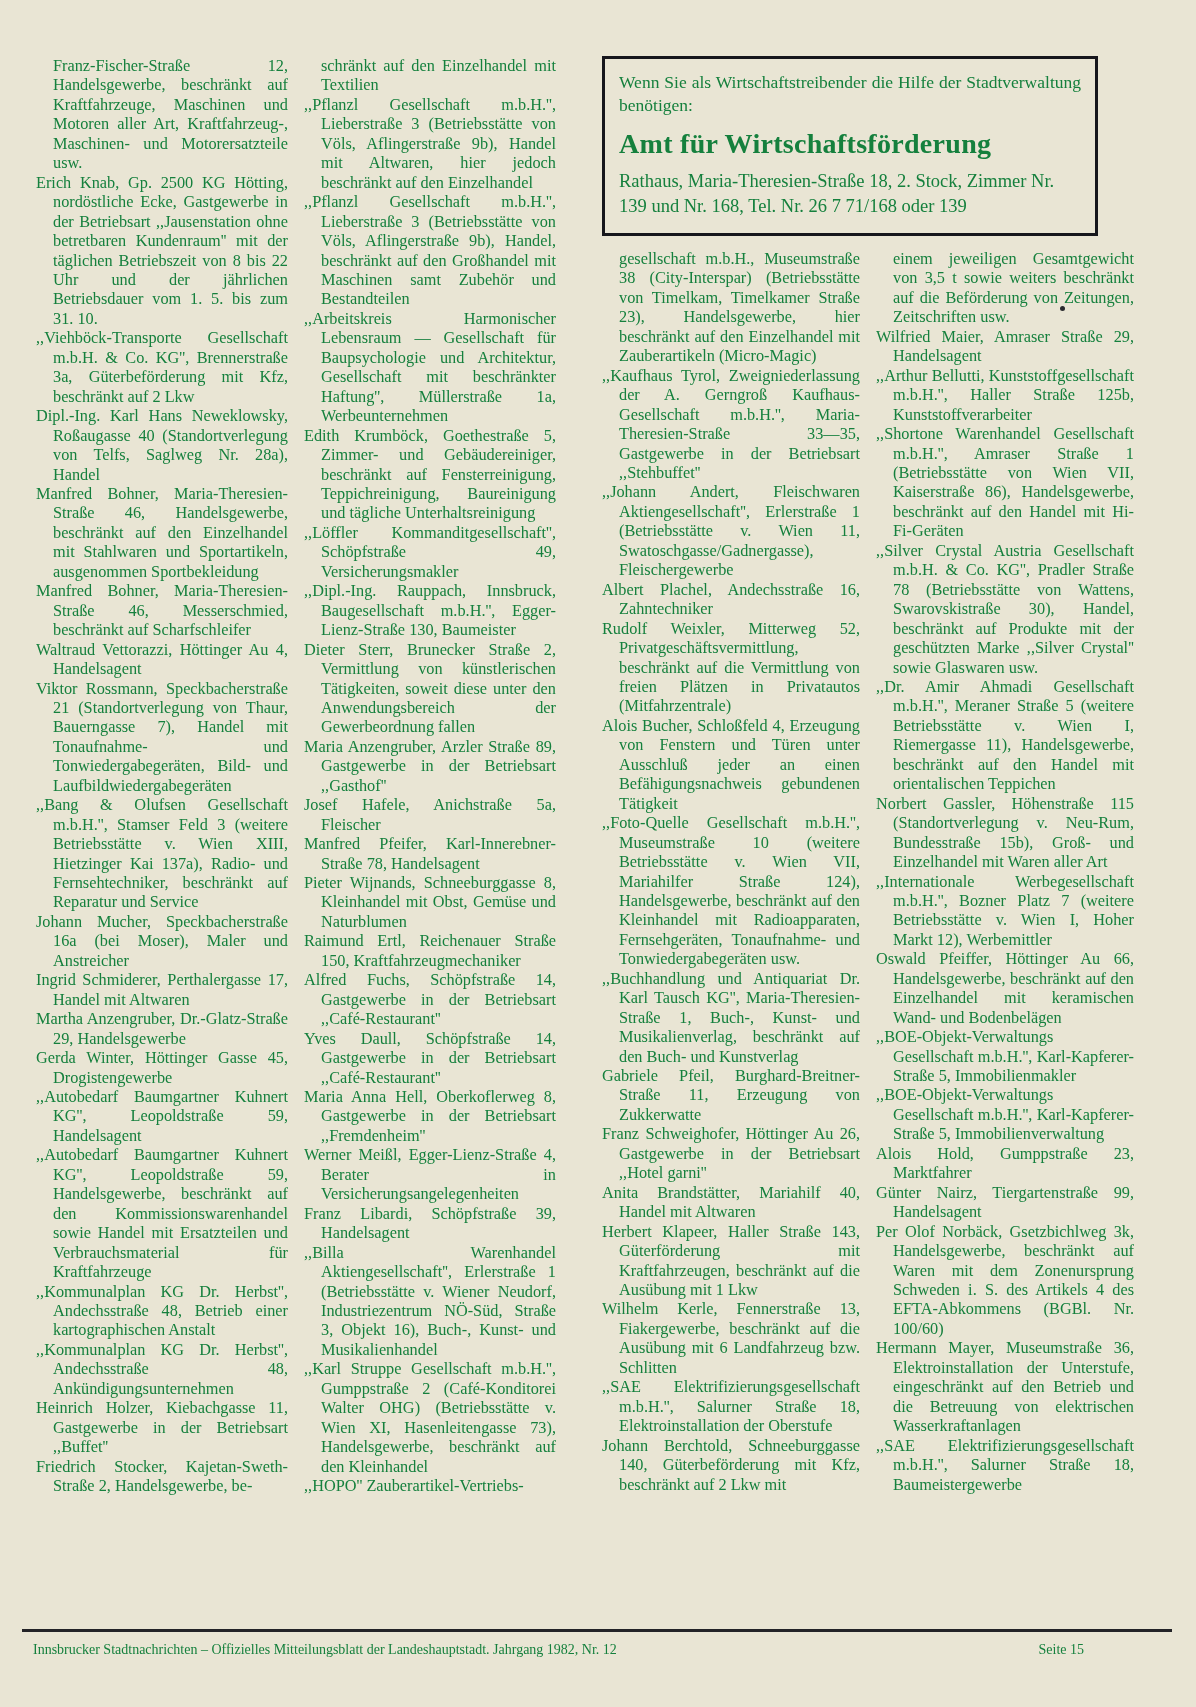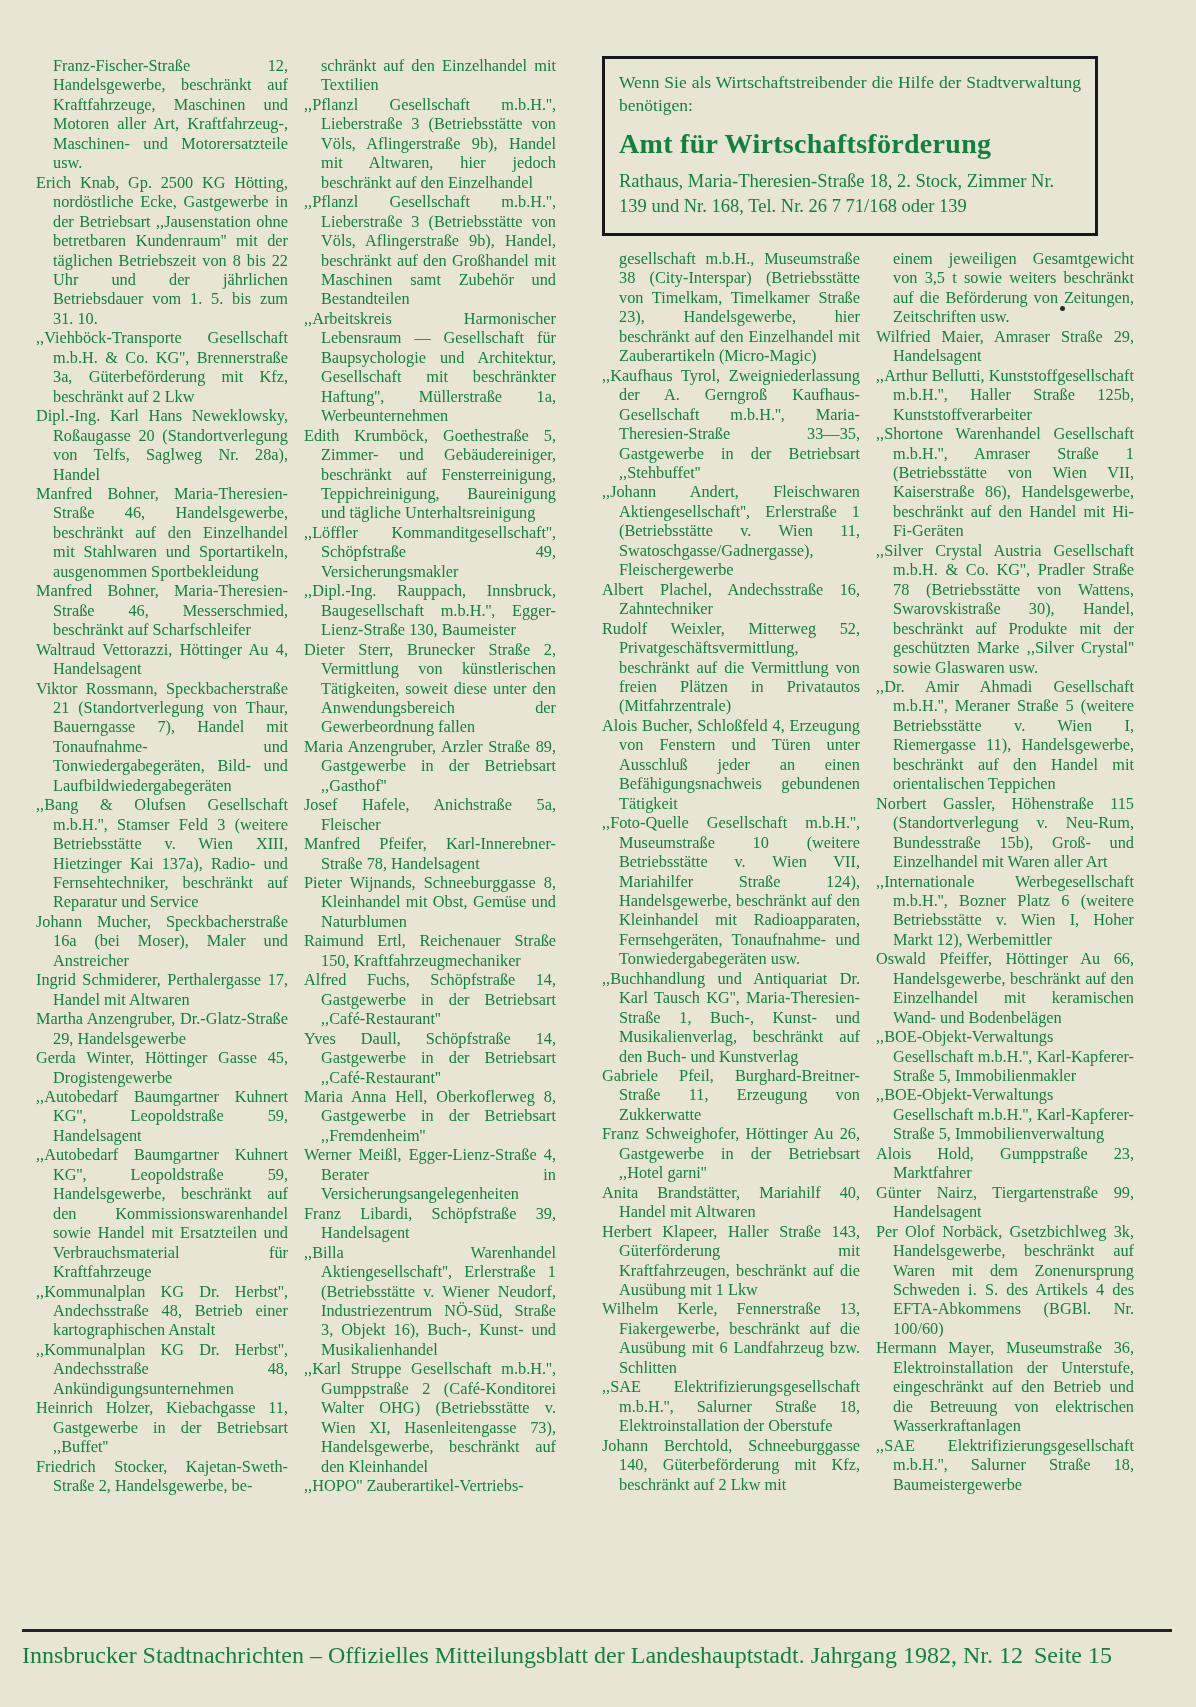--- a/index.html
+++ b/index.html
@@ -62,42 +62,43 @@
   }
   .footer-rule {
     margin: 50px 24px 0 22px;
     border-top: 3px solid #232327;
     height: 0;
   }
   .page-footer {
     display: flex;
     justify-content: space-between;
     align-items: baseline;
-    padding: 10px 84px 0 22px;
-    font-size: 24px;
+    padding: 10px 112px 0 22px;
+    font-size: 14px;
+    margin-left: 11px;
   }
   .margin-dot {
     position: absolute;
     left: 1060px; top: 306px;
     width: 5px; height: 5px;
     border-radius: 50%;
     background: #2a2a2e;
   }
 </style>
 </head>
 <body>
 
 <div class="page">
   <div class="content">
 
     <div class="col col-left" lang="de">
         <p class="para cont">Franz-Fischer-Straße 12, Handelsgewerbe, beschränkt auf Kraftfahrzeuge, Maschinen und Motoren aller Art, Kraftfahrzeug-, Maschinen- und Motorersatzteile usw.</p>
         <p class="para entry">Erich Knab, Gp. 2500 KG Hötting, nordöstliche Ecke, Gastgewerbe in der Betriebsart ,,Jausenstation ohne betretbaren Kundenraum'' mit der täglichen Betriebszeit von 8 bis 22 Uhr und der jährlichen Betriebsdauer vom 1. 5. bis zum 31. 10.</p>
         <p class="para entry">,,Viehböck-Transporte Gesellschaft m.b.H. &amp; Co. KG'', Brennerstraße 3a, Güterbeförderung mit Kfz, beschränkt auf 2 Lkw</p>
-        <p class="para entry">Dipl.-Ing. Karl Hans Neweklowsky, Roßaugasse 20 (Standortverlegung von Telfs, Saglweg Nr. 28a), Handel</p>
+        <p class="para entry">Dipl.-Ing. Karl Hans Neweklowsky, Roßaugasse 40 (Standortverlegung von Telfs, Saglweg Nr. 28a), Handel</p>
         <p class="para entry">Manfred Bohner, Maria-Theresien-Straße 46, Handelsgewerbe, beschränkt auf den Einzelhandel mit Stahlwaren und Sportartikeln, ausgenommen Sportbekleidung</p>
         <p class="para entry">Manfred Bohner, Maria-Theresien-Straße 46, Messerschmied, beschränkt auf Scharfschleifer</p>
         <p class="para entry">Waltraud Vettorazzi, Höttinger Au 4, Handelsagent</p>
         <p class="para entry">Viktor Rossmann, Speckbacherstraße 21 (Standortverlegung von Thaur, Bauerngasse 7), Handel mit Tonaufnahme- und Tonwiedergabegeräten, Bild- und Laufbildwiedergabegeräten</p>
         <p class="para entry">,,Bang &amp; Olufsen Gesellschaft m.b.H.'', Stamser Feld 3 (weitere Betriebsstätte v. Wien XIII, Hietzinger Kai 137a), Radio- und Fernsehtechniker, beschränkt auf Reparatur und Service</p>
         <p class="para entry">Johann Mucher, Speckbacherstraße 16a (bei Moser), Maler und Anstreicher</p>
         <p class="para entry">Ingrid Schmiderer, Perthalergasse 17, Handel mit Altwaren</p>
         <p class="para entry">Martha Anzengruber, Dr.-Glatz-Straße 29, Handelsgewerbe</p>
         <p class="para entry">Gerda Winter, Höttinger Gasse 45, Drogistengewerbe</p>
         <p class="para entry">,,Autobedarf Baumgartner Kuhnert KG'', Leopoldstraße 59, Handelsagent</p>
@@ -159,21 +160,21 @@
             <p class="para entry">Johann Berchtold, Schneeburggasse 140, Güterbeförderung mit Kfz, beschränkt auf 2 Lkw mit</p>
           </div>
         <div class="col col-right" lang="de">
             <p class="para cont">einem jeweiligen Gesamtgewicht von 3,5 t sowie weiters beschränkt auf die Beförderung von Zeitungen, Zeitschriften usw.</p>
             <p class="para entry">Wilfried Maier, Amraser Straße 29, Handelsagent</p>
             <p class="para entry">,,Arthur Bellutti, Kunststoffgesellschaft m.b.H.'', Haller Straße 125b, Kunststoffverarbeiter</p>
             <p class="para entry">,,Shortone Warenhandel Gesellschaft m.b.H.'', Amraser Straße 1 (Betriebsstätte von Wien VII, Kaiserstraße 86), Handelsgewerbe, beschränkt auf den Handel mit Hi-Fi-Geräten</p>
             <p class="para entry">,,Silver Crystal Austria Gesellschaft m.b.H. &amp; Co. KG'', Pradler Straße 78 (Betriebsstätte von Wattens, Swarovskistraße 30), Handel, beschränkt auf Produkte mit der geschützten Marke ,,Silver Crystal'' sowie Glaswaren usw.</p>
             <p class="para entry">,,Dr. Amir Ahmadi Gesellschaft m.b.H.'', Meraner Straße 5 (weitere Betriebsstätte v. Wien I, Riemergasse 11), Handelsgewerbe, beschränkt auf den Handel mit orientalischen Teppichen</p>
             <p class="para entry">Norbert Gassler, Höhenstraße 115 (Standortverlegung v. Neu-Rum, Bundesstraße 15b), Groß- und Einzelhandel mit Waren aller Art</p>
-            <p class="para entry">,,Internationale Werbegesellschaft m.b.H.'', Bozner Platz 6 (weitere Betriebsstätte v. Wien I, Hoher Markt 12), Werbemittler</p>
+            <p class="para entry">,,Internationale Werbegesellschaft m.b.H.'', Bozner Platz 7 (weitere Betriebsstätte v. Wien I, Hoher Markt 12), Werbemittler</p>
             <p class="para entry">Oswald Pfeiffer, Höttinger Au 66, Handelsgewerbe, beschränkt auf den Einzelhandel mit keramischen Wand- und Bodenbelägen</p>
             <p class="para entry">,,BOE-Objekt-Verwaltungs Gesellschaft m.b.H.'', Karl-Kapferer-Straße 5, Immobilienmakler</p>
             <p class="para entry">,,BOE-Objekt-Verwaltungs Gesellschaft m.b.H.'', Karl-Kapferer-Straße 5, Immobilienverwaltung</p>
             <p class="para entry">Alois Hold, Gumppstraße 23, Marktfahrer</p>
             <p class="para entry">Günter Nairz, Tiergartenstraße 99, Handelsagent</p>
             <p class="para entry">Per Olof Norbäck, Gsetzbichlweg 3k, Handelsgewerbe, beschränkt auf Waren mit dem Zonenursprung Schweden i. S. des Artikels 4 des EFTA-Abkommens (BGBl. Nr. 100/60)</p>
             <p class="para entry">Hermann Mayer, Museumstraße 36, Elektroinstallation der Unterstufe, eingeschränkt auf den Betrieb und die Betreuung von elektrischen Wasserkraftanlagen</p>
             <p class="para entry">,,SAE Elektrifizierungsgesellschaft m.b.H.'', Salurner Straße 18, Baumeistergewerbe</p>
           </div>
       </div>

